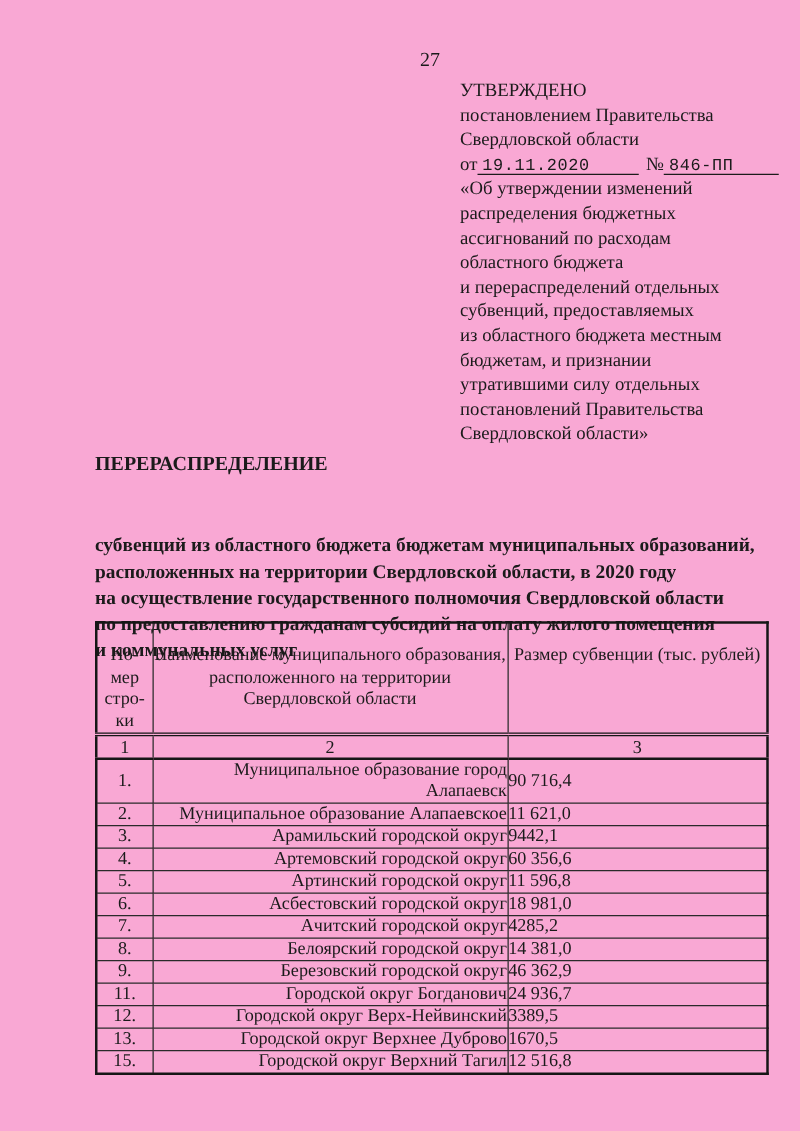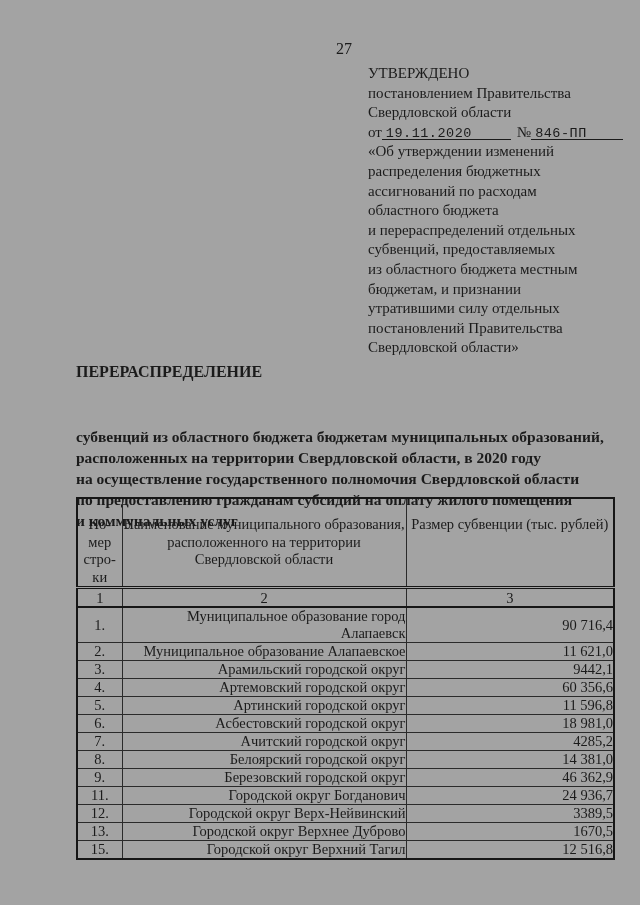--- a/index.html
+++ b/index.html
@@ -4,21 +4,21 @@
 <style>
   html, body {
     margin: 0;
     padding: 0;
     background: #ffffff;
   }
   .page {
     position: relative;
     width: 640px;
     height: 905px;
-    background: #a3a3a3;
+    background: #f9a8d4;
     font-family: "Liberation Serif", serif;
     color: #1b1b1b;
     overflow: hidden;
   }
   .page-number {
     position: absolute;
     left: 336px;
     top: 40px;
     font-size: 16px;
   }
@@ -99,21 +99,21 @@
   }
   tr.numrow td {
     text-align: center;
     height: 17px;
     line-height: 16px;
     border-bottom: 2px solid #161616;
   }
   tbody tr { height: 18px; }
   td.c-num  { text-align: center; line-height: 17px; }
   td.c-name { text-align: right; padding-left: 7px; line-height: 17px; }
-  td.c-val  { text-align: right; line-height: 17px; }
+  td.c-val  { text-align: left; line-height: 17px; }
 </style>
 </head>
 <body>
 
 <div class="page">
 
   <div class="page-number">27</div>
 
   <div class="approval">
     <div class="approval-text">УТВЕРЖДЕНО

